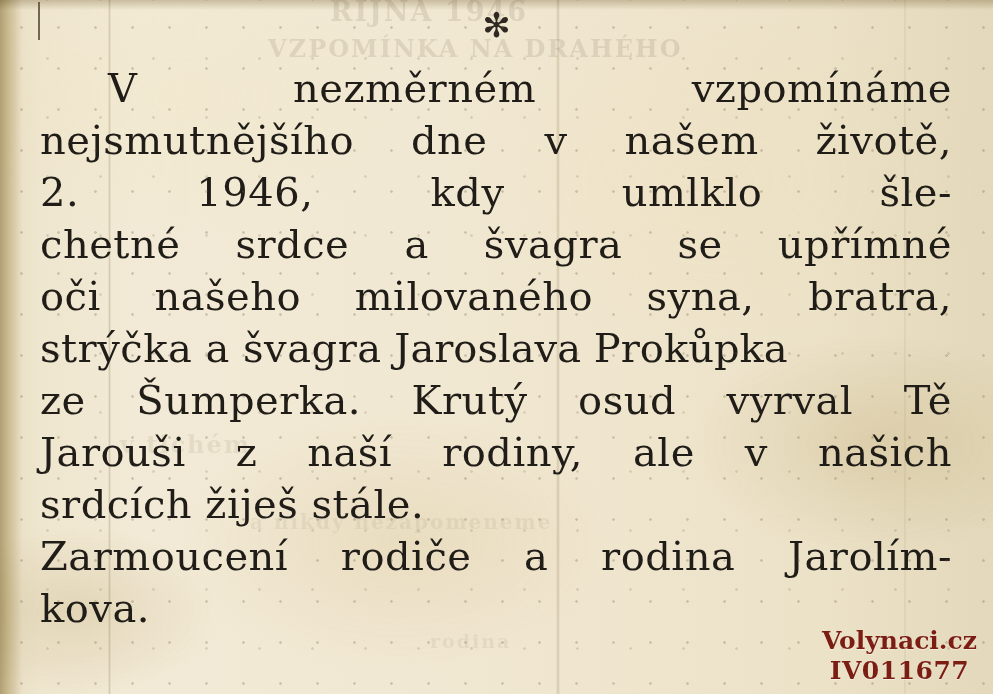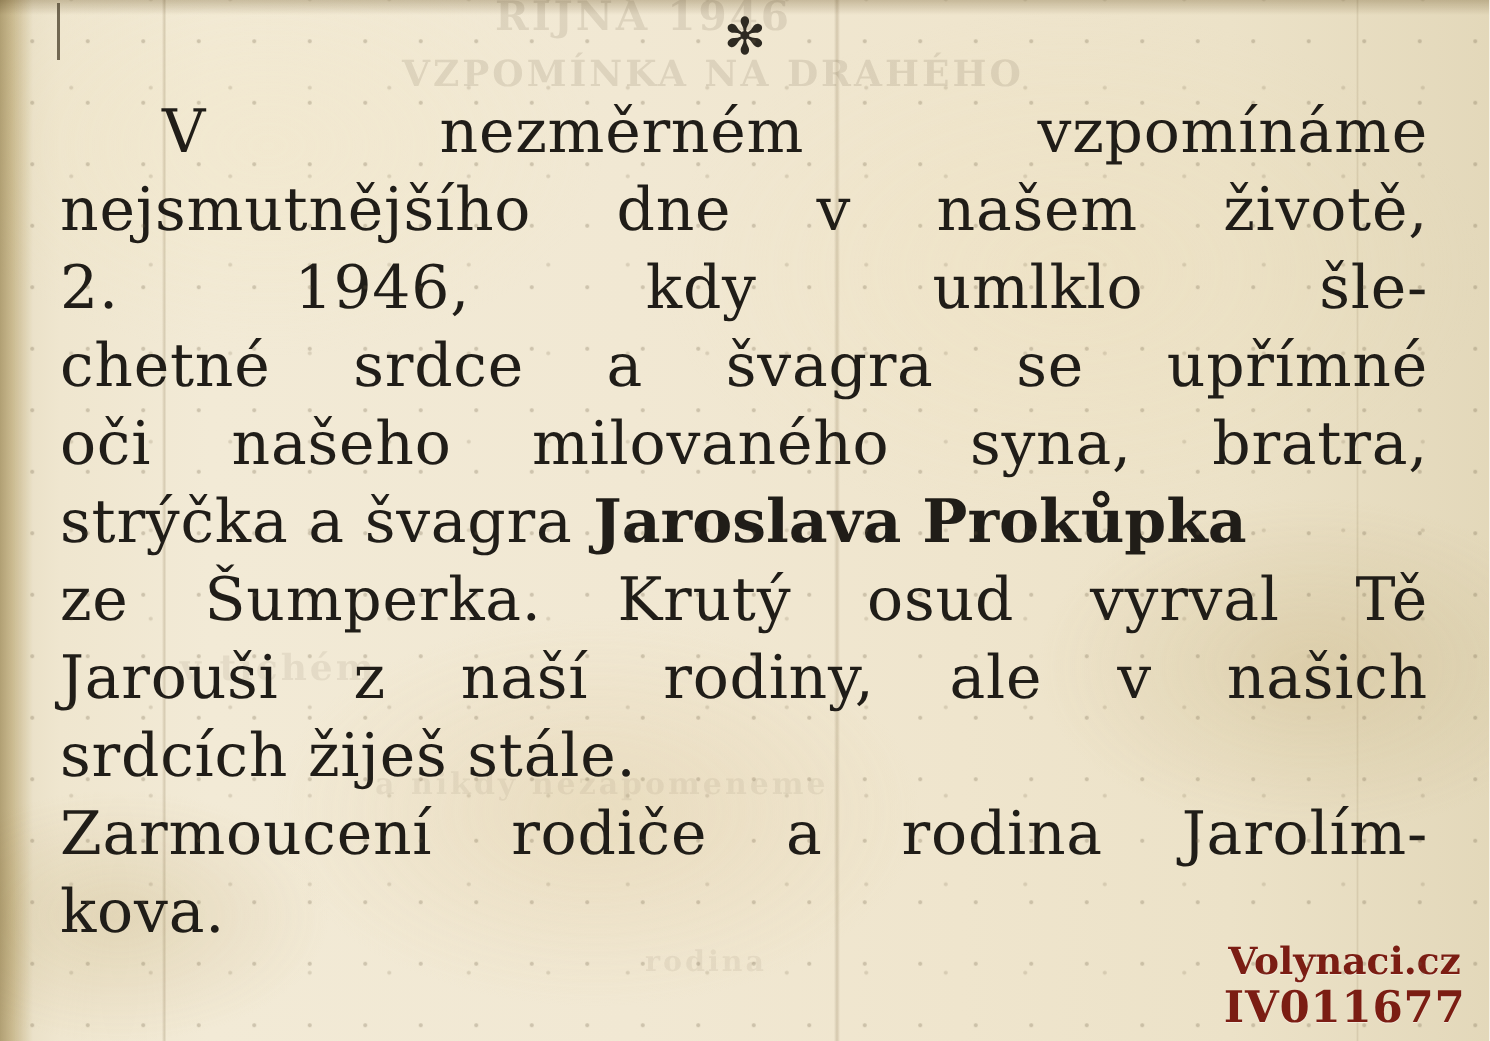--- a/index.html
+++ b/index.html
@@ -123,38 +123,38 @@
     margin: 0;
     padding: 0;
   }
   .line.justify {
     display: flex;
     justify-content: space-between;
   }
   .line.justify .w { display: inline-block; }
   .indent { padding-left: 68px; }
   .name {
-    font-weight: bold;
+    font-weight: normal;
     letter-spacing: 0;
   }
 
   
   #watermark {
     position: absolute;
     right: 16px;
     bottom: 8px;
     text-align: center;
     color: #7b1d13;
     font-family: "DejaVu Serif", serif;
     font-weight: bold;
     line-height: 30px;
     text-shadow: 0 1px 0 rgba(255,255,255,.45);
   }
   #watermark .wm-site { font-size: 25px; display: block; margin-top: 36px; }
-  #watermark .wm-id { font-size: 29px; display: block; letter-spacing: .5px; }
+  #watermark .wm-id { font-size: 25px; display: block; letter-spacing: .5px; }
 
   
   #speckles {
     position: absolute;
     inset: 0;
     pointer-events: none;
     opacity: .5;
     background-image:
       radial-gradient(circle, rgba(110,96,70,.55) 1px, rgba(0,0,0,0) 1.6px),
       radial-gradient(circle, rgba(120,104,76,.4) 1px, rgba(0,0,0,0) 1.6px);

